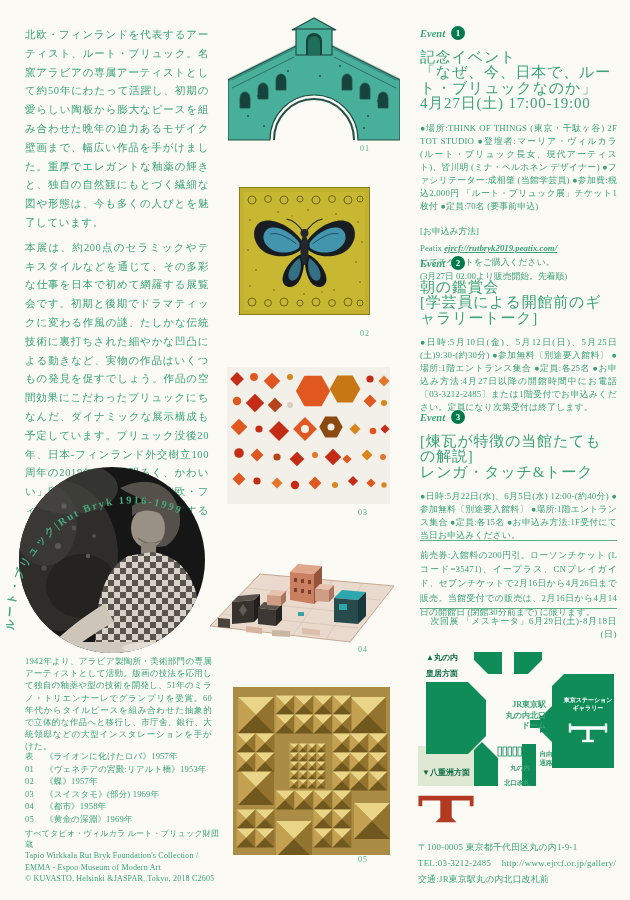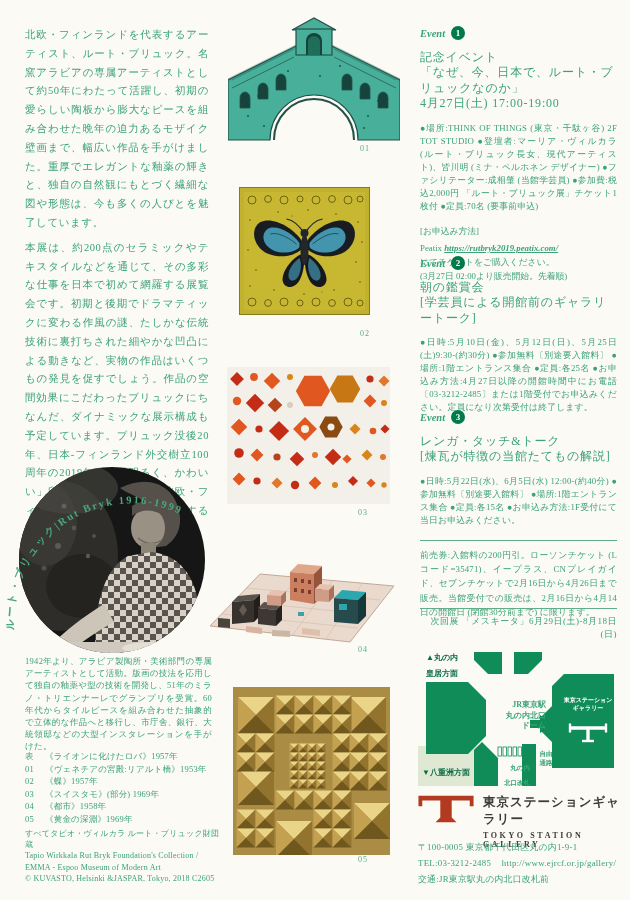--- a/index.html
+++ b/index.html
@@ -11,21 +11,21 @@
   .intro p{margin:0 0 6px 0;font-size:10.5px;line-height:18.8px;letter-spacing:.6px;text-align:justify;font-weight:500;}
   .bio{font-size:8.5px;line-height:12.2px;letter-spacing:.3px;text-align:justify;}
   .worklist .row{display:flex;font-size:8.5px;line-height:12.6px;letter-spacing:.2px;}
   .worklist .no{width:20px;flex:0 0 20px;}
   .credits div{font-size:8px;line-height:11.2px;letter-spacing:.2px;}
   .numlab{font-size:8px;letter-spacing:1px;color:#55ad87;}
   .evblock{width:197px;}
   .ev-badge{display:flex;align-items:center;gap:6px;font-size:10.5px;font-style:italic;font-weight:bold;}
   .ev-num{width:14px;height:14px;border-radius:50%;background:#007a4c;color:#fff;font-size:9px;
           display:flex;align-items:center;justify-content:center;font-style:normal;font-weight:bold;}
-  .ev-title{margin-top:10px;font-size:12px;line-height:15.4px;letter-spacing:.8px;font-weight:500;}
+  .ev-title{margin-top:10px;font-size:15px;line-height:15.4px;letter-spacing:.8px;font-weight:500;}
   .ev-details{margin-top:10px;font-size:8.8px;line-height:13px;letter-spacing:.2px;text-align:justify;}
   .apply{margin-top:11px;font-size:8.8px;line-height:14px;}
   .apply .lnk{font-style:italic;text-decoration:underline;font-weight:bold;}
   .divider{border-top:1px solid #5fae88;width:197px;}
   .tickets{font-size:8.8px;line-height:14.2px;letter-spacing:.2px;text-align:justify;width:197px;}
   .nextex{font-size:9px;letter-spacing:.5px;width:197px;text-align:right;}
   .pre{white-space:pre-line;}
   .map-label{position:absolute;font-weight:bold;}
   .footer-name-jp{font-size:12.5px;font-weight:bold;color:#3c3c3c;letter-spacing:1px;}
   .footer-name-en{font-size:8px;font-weight:bold;color:#3c3c3c;letter-spacing:2.6px;margin-top:3px;}
@@ -384,21 +384,21 @@
     <div class="ev-title">
       <div>記念イベント</div>
       <div>「なぜ、今、日本で、ルート・ブリュックなのか」</div>
       <div>4月27日(土) 17:00-19:00</div>
     </div>
     <div class="ev-details">●場所:THINK OF THINGS (東京・千駄ヶ谷) 2F TOT STUDIO ●登壇者:マーリア・ヴィルカラ (ルート・ブリュック長女、現代アーティスト)、皆川明 (ミナ・ペルホネン デザイナー) ●ファシリテーター:成相肇 (当館学芸員) ●参加費:税込2,000円 「ルート・ブリュック展」チケット1枚付 ●定員:70名 (要事前申込)</div>
     <div class="apply">
       <div>[お申込み方法]</div>
       <div style="margin-top:3px;">
         <span>Peatix</span>
-        <span class="lnk">https://rutbryk2019.peatix.com/</span>
+        <span class="lnk">ejrcf://rutbryk2019.peatix.com/</span>
       </div>
       <div>にてチケットをご購入ください。</div>
       <div>(3月27日 02:00より販売開始。先着順)</div>
     </div>
   </div>
 
   <div class="abs evblock g" style="left:420px;top:256px;">
     <div class="ev-badge">
       <span>Event</span>
       <span class="ev-num">2</span>
@@ -409,22 +409,22 @@
     </div>
     <div class="ev-details">●日時:5月10日(金)、5月12日(日)、5月25日(土)9:30-(約30分) ●参加無料〔別途要入館料〕 ●場所:1階エントランス集合 ●定員:各25名 ●お申込み方法:4月27日以降の開館時間中にお電話〔03-3212-2485〕または1階受付でお申込みください。定員になり次第受付は終了します。</div>
   </div>
 
   <div class="abs evblock g" style="left:420px;top:410px;">
     <div class="ev-badge">
       <span>Event</span>
       <span class="ev-num">3</span>
     </div>
     <div class="ev-title">
+      <div>[煉瓦が特徴の当館たてもの解説]</div>
       <div>レンガ・タッチ&amp;トーク</div>
-      <div>[煉瓦が特徴の当館たてもの解説]</div>
     </div>
     <div class="ev-details">●日時:5月22日(水)、6月5日(水) 12:00-(約40分) ●参加無料〔別途要入館料〕 ●場所:1階エントランス集合 ●定員:各15名 ●お申込み方法:1F受付にて当日お申込みください。</div>
   </div>
 
   <div class="abs divider" style="left:420px;top:540px;"></div>
   <div class="abs tickets g" style="left:420px;top:548px;">前売券:入館料の200円引。ローソンチケット (Lコード=35471)、イープラス、CNプレイガイド、セブンチケットで2月16日から4月26日まで販売。当館受付での販売は、2月16日から4月14日の開館日 (閉館30分前まで) に限ります。</div>
   <div class="abs divider" style="left:420px;top:608px;"></div>
   <div class="abs nextex g" style="left:420px;top:615px;">次回展 「メスキータ」6月29日(土)-8月18日(日)</div>
 
   <div class="abs" style="left:418px;top:648px;width:200px;height:142px;">
@@ -461,24 +461,20 @@
     <div class="map-label pre g" style="left:72px;top:112px;width:40px;text-align:right;font-size:6.5px;line-height:15px;">丸の内
 北口改札</div>
     <div class="map-label pre g" style="left:119px;top:102px;width:18px;text-align:center;font-size:6.5px;line-height:8.5px;">自由
 通路</div>
     <div class="map-label dkg" style="left:4px;top:119px;font-size:8px;">▼八重洲方面</div>
   </div>
 
   <svg class="abs" style="left:417px;top:791px;" width="58" height="38" viewBox="0 0 60 40">
     <path d="M1,5 H59 V16 H55 V10 H36 V28 L41,33 H19 L24,28 V10 H5 V16 H1 Z" fill="#b23a20"></path>
   </svg>
-  <div class="abs" style="left:483px;top:794px;">
-    <div class="footer-name-jp">東京ステーションギャラリー</div>
-    <div class="footer-name-en">TOKYO STATION GALLERY</div>
-  </div>
 
   <div class="abs addr g" style="left:418px;top:839px;width:205px;">
     <div>〒100-0005 東京都千代田区丸の内1-9-1</div>
     <div>
       <span>TEL:03-3212-2485</span>
       <span class="url" style="margin-left:8px;">http://www.ejrcf.or.jp/gallery/</span>
     </div>
     <div>交通:JR東京駅丸の内北口改札前</div>
   </div>
 

